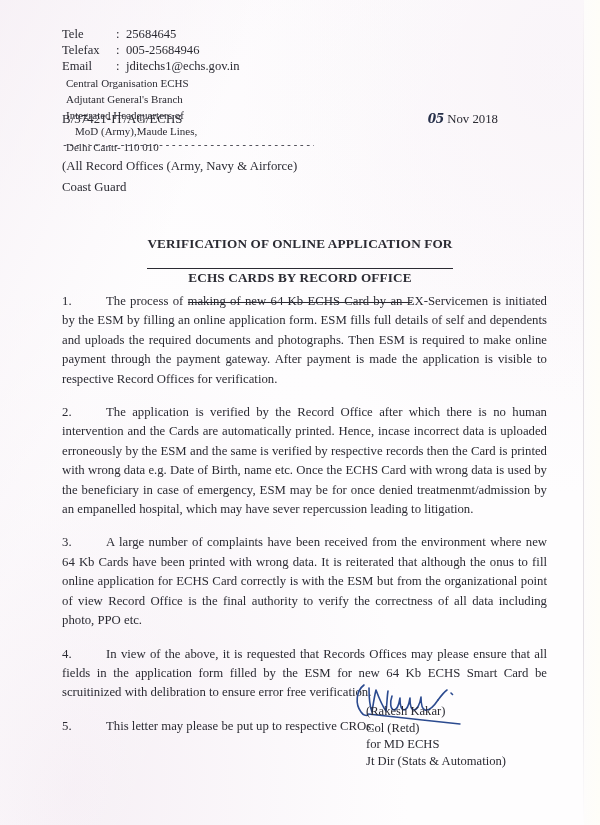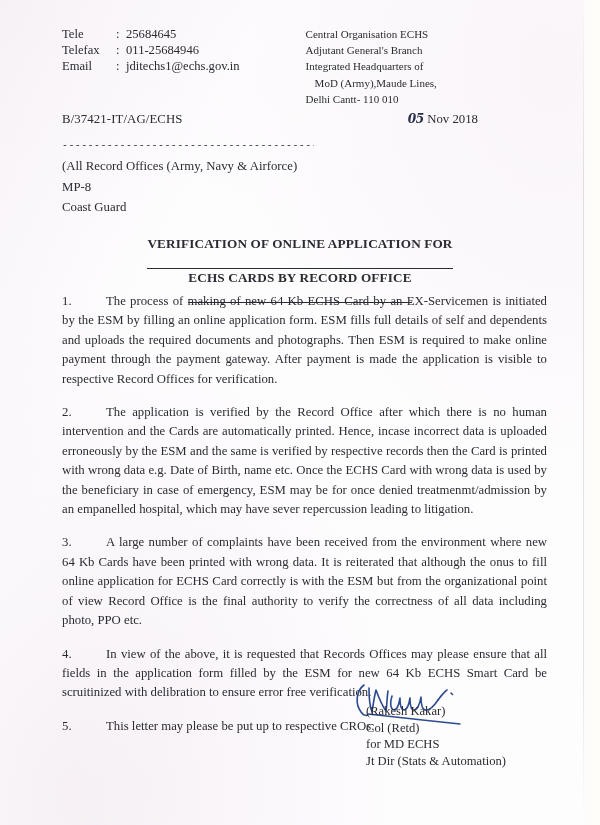--- a/index.html
+++ b/index.html
@@ -53,21 +53,22 @@
     z-index: 2;
   }
 
   
   .header {
     position: absolute;
     top: 26px;
     left: 0;
     width: 600px;
     display: flex;
-    justify-content: flex-start;
+    justify-content: center;
+    flex-direction: column;
   }
   .contact-block {
     margin-left: 62px;
     font-size: 12.6px;
     line-height: 16.2px;
     white-space: nowrap;
   }
   .contact-row {
     display: flex;
   }
@@ -95,21 +96,21 @@
     top: 112px;
     left: 62px;
     width: 470px;
     display: flex;
     justify-content: space-between;
     align-items: baseline;
     font-size: 12.8px;
   }
   .ref-no { letter-spacing: .1px; }
   .date-wrap {
-    margin-right: 54px;
+    margin-right: 34px;
     white-space: nowrap;
   }
   .date-day {
     font-family: "DejaVu Serif", serif;
     font-style: italic;
     font-weight: 700;
     color: #27304a;
     font-size: 12.2px;
     letter-spacing: -0.4px;
   }
@@ -205,21 +206,21 @@
 
     <div class="contact-block">
       <div class="contact-row">
         <span class="contact-label">Tele</span>
         <span class="contact-colon">:</span>
         <span>25684645</span>
       </div>
       <div class="contact-row">
         <span class="contact-label">Telefax</span>
         <span class="contact-colon">:</span>
-        <span>011-25684946</span>
+        <span>005-25684946</span>
       </div>
       <div class="contact-row">
         <span class="contact-label">Email</span>
         <span class="contact-colon">:</span>
         <span>jditechs1@echs.gov.in</span>
       </div>
     </div>
 
     <div class="org-block">
       <div class="org-line">Central Organisation ECHS</div>
@@ -235,21 +236,20 @@
     <div class="ref-no">B/37421-IT/AG/ECHS</div>
     <div class="date-wrap">
       <span class="date-day">05</span>
       <span>Nov 2018</span>
     </div>
   </div>
 
   <div class="addressee">
     <div class="dash-rule">------------------------------------------------------</div>
     <div>(All Record Offices (Army, Navy &amp; Airforce)</div>
-    <div>MP-8</div>
     <div>Coast Guard</div>
   </div>
 
   <div class="title">
     <div><span>VERIFICATION OF ONLINE APPLICATION FOR</span></div>
     <div><span>ECHS CARDS BY RECORD OFFICE</span></div>
   </div>
 
   <div class="body-text">
 

